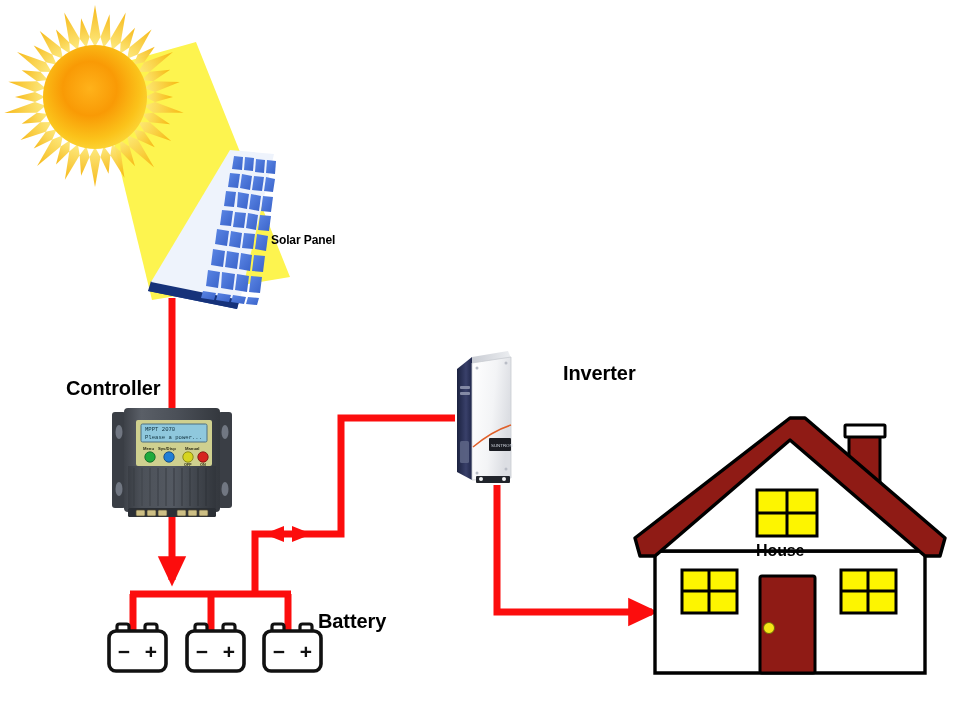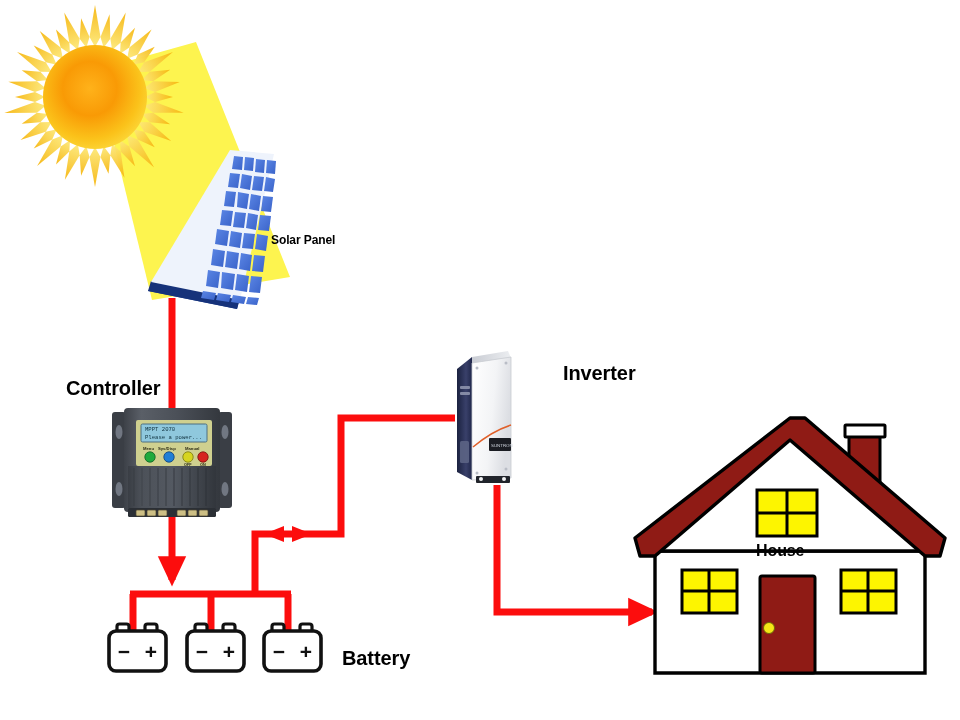--- a/index.html
+++ b/index.html
@@ -30,21 +30,21 @@
     position: absolute;
     font-family: "Liberation Sans", sans-serif;
     font-weight: bold;
     color: #000000;
     white-space: nowrap;
     letter-spacing: -0.1px;
   }
   #label-solar-panel { left: 271px; top: 233px; font-size: 12px; }
   #label-controller  { left: 66px;  top: 377px; font-size: 20px; }
   #label-inverter    { left: 563px; top: 362px; font-size: 20px; }
-  #label-battery     { left: 318px; top: 647px; font-size: 20px; margin-left: 24px; }
+  #label-battery     { left: 318px; top: 610px; font-size: 20px; }
   #label-house       { left: 756px; top: 542px; font-size: 16px; }
 </style>
 </head>
 <body>
 
 <div id="stage">
 
   <svg id="diagram" viewBox="0 0 960 720">
     <defs>
       <radialGradient id="sunCore" cx="45%" cy="42%" r="62%">

